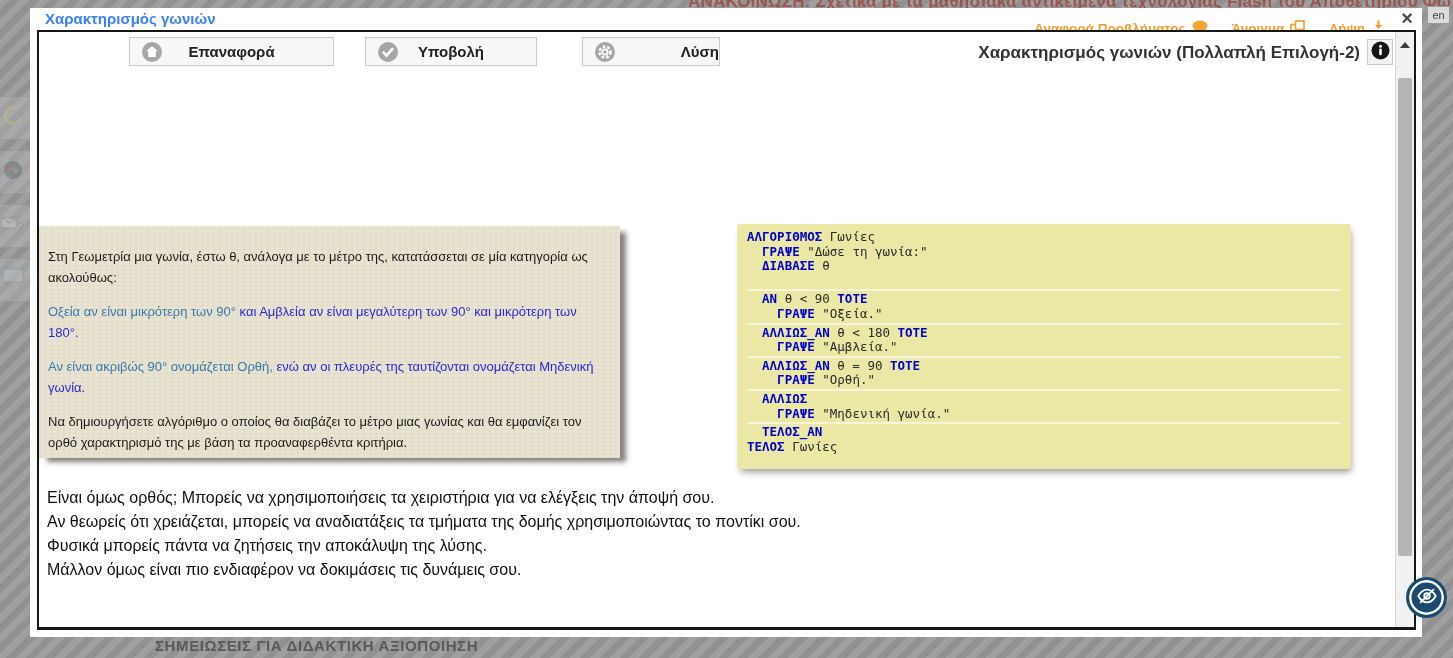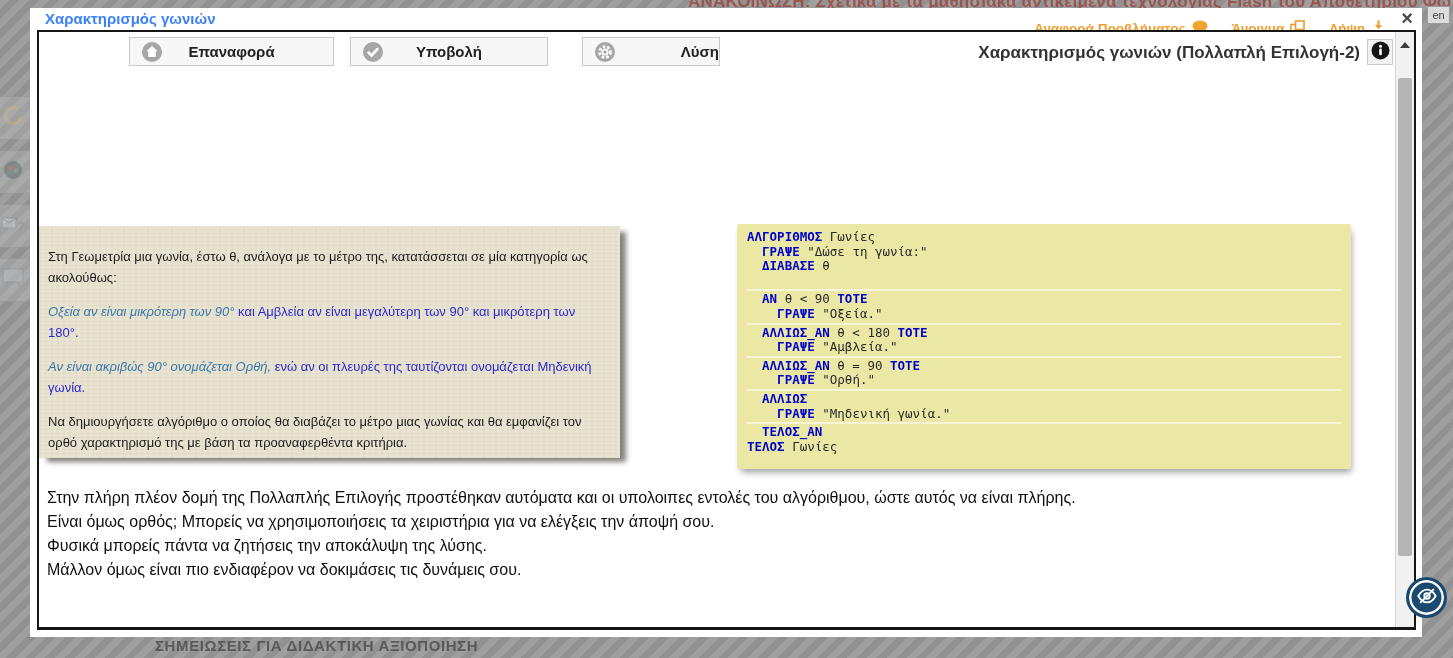--- a/index.html
+++ b/index.html
@@ -52,21 +52,21 @@
 
   
   .tbtn {
     position:absolute; top:5px; height:29px;
     background:#f7f7f7; border:1px solid #c9c9c9;
     display:flex; align-items:center; justify-content:center;
     font-weight:bold; font-size:15px; color:#222; cursor:pointer;margin-left:44px;
   }
   .tbtn .cicon { position:absolute; left:11px; top:3px; }
   .btn-reset  { left:46px;  width:205px; }
-  .btn-submit { left:267px; width:198px; }
+  .btn-submit { left:282px; width:172px; }
   .btn-solution { left:499px; width:138px;justify-content:flex-end; }
 
   .activity-title { position:absolute; right:54px; top:11px; font-size:17px; font-weight:bold; color:#333; white-space:nowrap; }
   .info-btn {
     position:absolute; right:21px; top:7px; width:26px; height:26px;
     background:#f2f2f2; border:1px solid #c9c9c9;
     display:flex; align-items:center; justify-content:center; cursor:pointer;
   }
 
   
@@ -74,21 +74,21 @@
     position:absolute; left:0; top:194px; width:581px; height:232px;
     background-color:#e9e4d2;
     background-image:
       repeating-linear-gradient(0deg, rgba(120,110,80,0.05) 0 1px, transparent 1px 4px),
       repeating-linear-gradient(90deg, rgba(120,110,80,0.04) 0 2px, transparent 2px 6px);
     box-shadow:7px 5px 5px -1px rgba(50,46,38,0.6);
     padding:20px 12px 8px 9px;
     font-size:13px; line-height:21px; color:#1b1b1b;
   }
   .paper-panel p { margin:0 0 13px 0; }
-  .blu-a { color:#3a78ad;font-style:italic; }
+  .blu-a { color:#3a78ad; }
   .blu-b { color:#2a2ad2; }
 
   
   .code-panel {
     position:absolute; left:698px; top:192px; width:614px;
     background:#ebe8a6; border-radius:3px;
     box-shadow:2px 5px 7px -2px rgba(0,0,0,0.4);
     padding:6px 10px 15px 10px;
     font-family:"DejaVu Sans Mono", monospace;
     font-size:12.5px; line-height:14.6px; color:#2a2a2a;
@@ -271,22 +271,22 @@
           <div class="code-line"><span class="pl">  </span><span class="kw">ΑΛΛΙΩΣ</span></div>
           <div class="code-line"><span class="pl">    </span><span class="kw">ΓΡΑΨΕ</span><span class="pl"> "Μηδενική γωνία."</span></div>
         </div>
         <div class="code-block sep">
           <div class="code-line"><span class="pl">  </span><span class="kw">ΤΕΛΟΣ_ΑΝ</span></div>
           <div class="code-line"><span class="kw">ΤΕΛΟΣ</span><span class="pl"> Γωνίες</span></div>
         </div>
       </div>
 
     <div class="instructions">
-        <div>Στην πλήρη πλέον δομή της Πολλαπλής Επιλογής προστέθηκαν αυτόματα και οι υπολοιπες εντολές του αλγόριθμου, ώστε αυτός να είναι πλήρης.</div>
         <div>Είναι όμως ορθός; Μπορείς να χρησιμοποιήσεις τα χειριστήρια για να ελέγξεις την άποψή σου.</div>
+        <div>Αν θεωρείς ότι χρειάζεται, μπορείς να αναδιατάξεις τα τμήματα της δομής χρησιμοποιώντας το ποντίκι σου.</div>
         <div>Φυσικά μπορείς πάντα να ζητήσεις την αποκάλυψη της λύσης.</div>
         <div>Μάλλον όμως είναι πιο ενδιαφέρον να δοκιμάσεις τις δυνάμεις σου.</div>
       </div>
 
     <div class="scrollbar">
       <div class="scroll-up">
         <span class="arrow-up"></span>
       </div>
       <div class="scroll-thumb"></div>
     </div>

